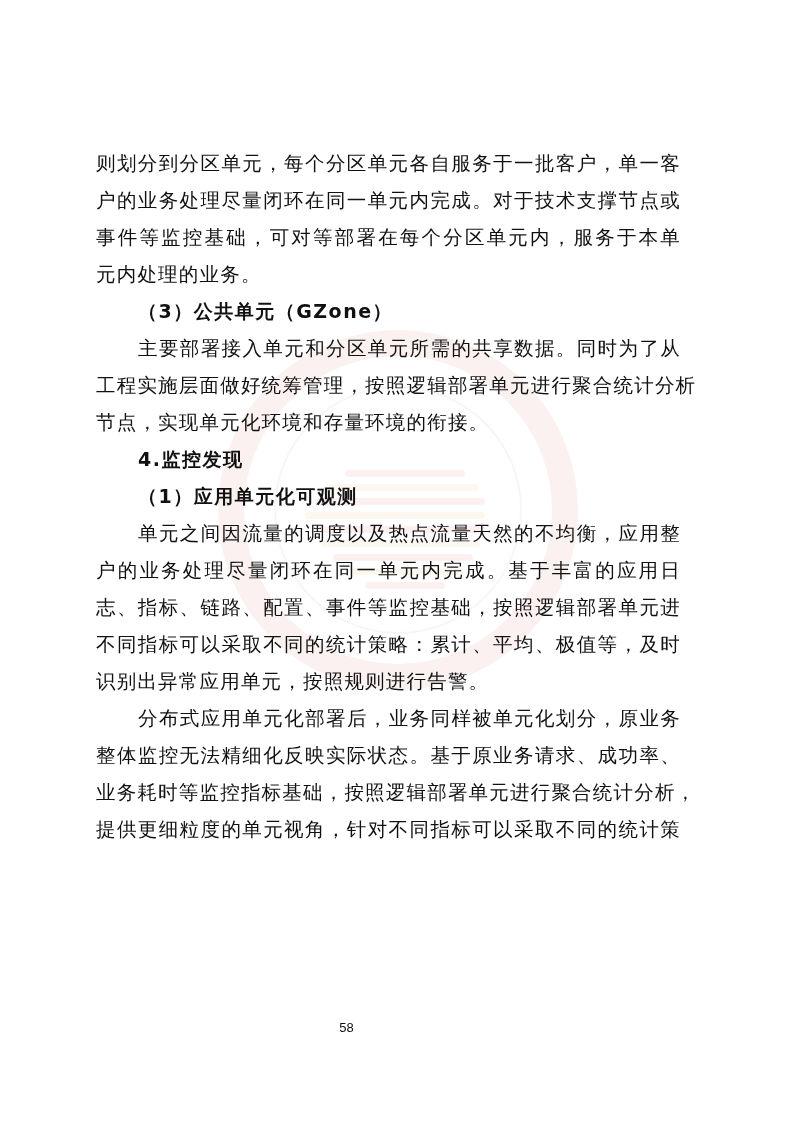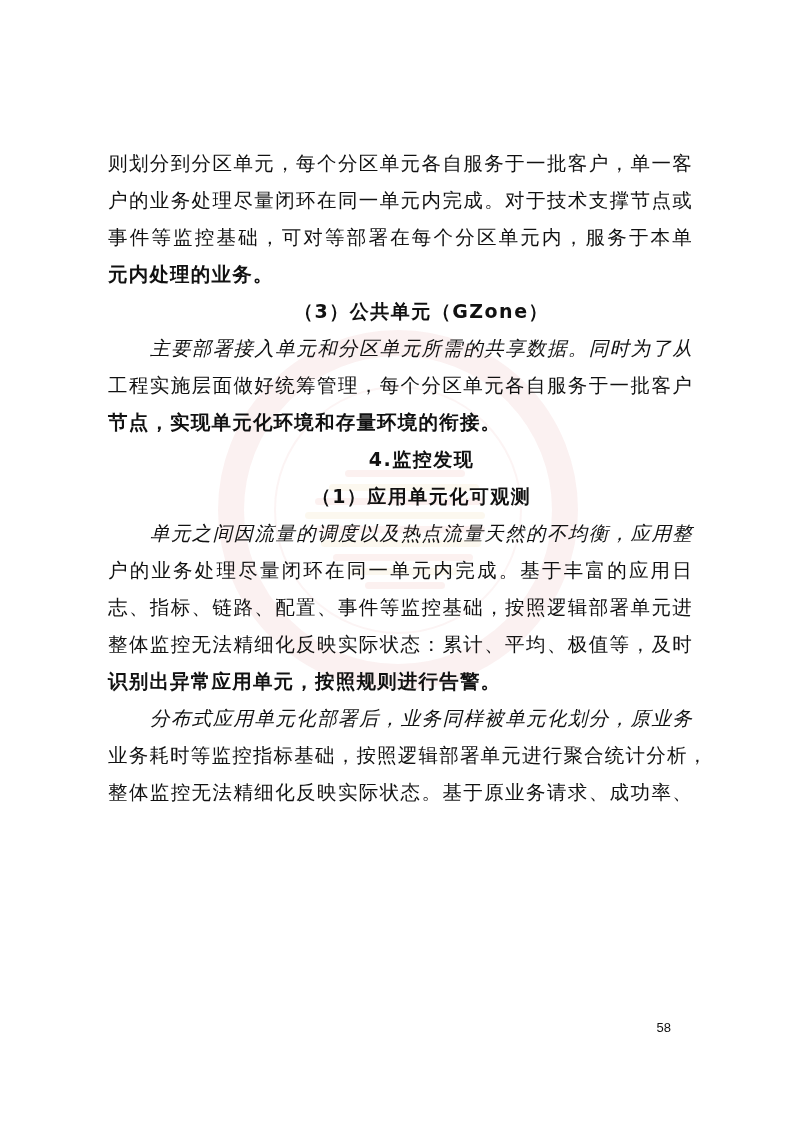--- a/index.html
+++ b/index.html
@@ -5,29 +5,29 @@
   html, body { margin: 0; padding: 0; background: #ffffff; }
   body { width: 793px; height: 1122px; position: relative; overflow: hidden;
          font-family: "DejaVu Serif", "Liberation Serif", serif; color: #111; }
   .watermark { position: absolute; left: 218px; top: 330px; width: 360px; height: 360px;
                border-radius: 50%; border: 26px solid rgba(200,60,60,0.07); box-sizing: border-box; }
   .watermark .inner { position: absolute; left: 30px; top: 30px; right: 30px; bottom: 30px;
                border-radius: 50%; border: 2px solid rgba(200,60,60,0.06); }
   .stripes { position: absolute; left: 305px; top: 470px; width: 200px; height: 170px; }
   .stripe { height: 7px; margin-bottom: 7px; border-radius: 4px; background: rgba(220,100,90,0.09); }
   .stripe.y { background: rgba(230,200,120,0.12); }
-  .content { position: absolute; left: 108px; top: 145px; width: 585px; }
+  .content { position: absolute; left: 96px; top: 145px; width: 585px; }
   .line { font-size: 19.5px; line-height: 37px; height: 37px; white-space: nowrap;
           letter-spacing: 1.2px; text-align: justify; text-align-last: justify; }
-  .line.last { text-align-last: left; font-weight: bold; }
-  .indent { padding-left: 42px; font-style: italic; }
+  .line.last { text-align-last: left; }
+  .indent { padding-left: 42px; }
   .heading { font-family: "DejaVu Sans", "Liberation Sans", sans-serif; font-weight: bold;
-             font-size: 19px; line-height: 37px; height: 37px; padding-left: 42px; letter-spacing: 1.5px; text-align: center; }
-  .page-number { position: absolute; left: 0; width: 671px; top: 1020px; text-align: right;
-                 font-family: "Liberation Sans", sans-serif; font-size: 13px; color: #111; }
+             font-size: 19px; line-height: 37px; height: 37px; padding-left: 42px; letter-spacing: 1.5px; }
+  .page-number { position: absolute; left: 0; width: 671px; top: 1020px; text-align: center;
+                 font-family: "Liberation Sans", sans-serif; font-size: 13px; color: #111; padding-left: 11px; }
 </style>
 </head>
 <body>
 
 <div class="watermark">
     <div class="inner"></div>
   </div>
 <div class="stripes">
   <div class="stripe" style="width:60%;margin-left:20%"></div>
   <div class="stripe y" style="width:75%;margin-left:12%"></div>
@@ -44,32 +44,33 @@
 
   <div>
     <div class="line">则划分到分区单元，每个分区单元各自服务于一批客户，单一客</div>
     <div class="line">户的业务处理尽量闭环在同一单元内完成。对于技术支撑节点或</div>
     <div class="line">事件等监控基础，可对等部署在每个分区单元内，服务于本单</div>
     <div class="line last">元内处理的业务。</div>
   </div>
   <div class="heading">（3）公共单元（GZone）</div>
   <div>
     <div class="line indent">主要部署接入单元和分区单元所需的共享数据。同时为了从</div>
-    <div class="line">工程实施层面做好统筹管理，每个分区单元各自服务于一批客户</div>
+    <div class="line">工程实施层面做好统筹管理，按照逻辑部署单元进行聚合统计分析</div>
     <div class="line last">节点，实现单元化环境和存量环境的衔接。</div>
   </div>
   <div class="heading">4.监控发现</div>
   <div class="heading">（1）应用单元化可观测</div>
   <div>
     <div class="line indent">单元之间因流量的调度以及热点流量天然的不均衡，应用整</div>
     <div class="line">户的业务处理尽量闭环在同一单元内完成。基于丰富的应用日</div>
     <div class="line">志、指标、链路、配置、事件等监控基础，按照逻辑部署单元进</div>
-    <div class="line">整体监控无法精细化反映实际状态：累计、平均、极值等，及时</div>
+    <div class="line">不同指标可以采取不同的统计策略：累计、平均、极值等，及时</div>
     <div class="line last">识别出异常应用单元，按照规则进行告警。</div>
   </div>
   <div>
     <div class="line indent">分布式应用单元化部署后，业务同样被单元化划分，原业务</div>
+    <div class="line">整体监控无法精细化反映实际状态。基于原业务请求、成功率、</div>
     <div class="line">业务耗时等监控指标基础，按照逻辑部署单元进行聚合统计分析，</div>
-    <div class="line">整体监控无法精细化反映实际状态。基于原业务请求、成功率、</div>
+    <div class="line">提供更细粒度的单元视角，针对不同指标可以采取不同的统计策</div>
   </div>
 </div>
 
 <div class="page-number">58</div>
 
 </body></html>

